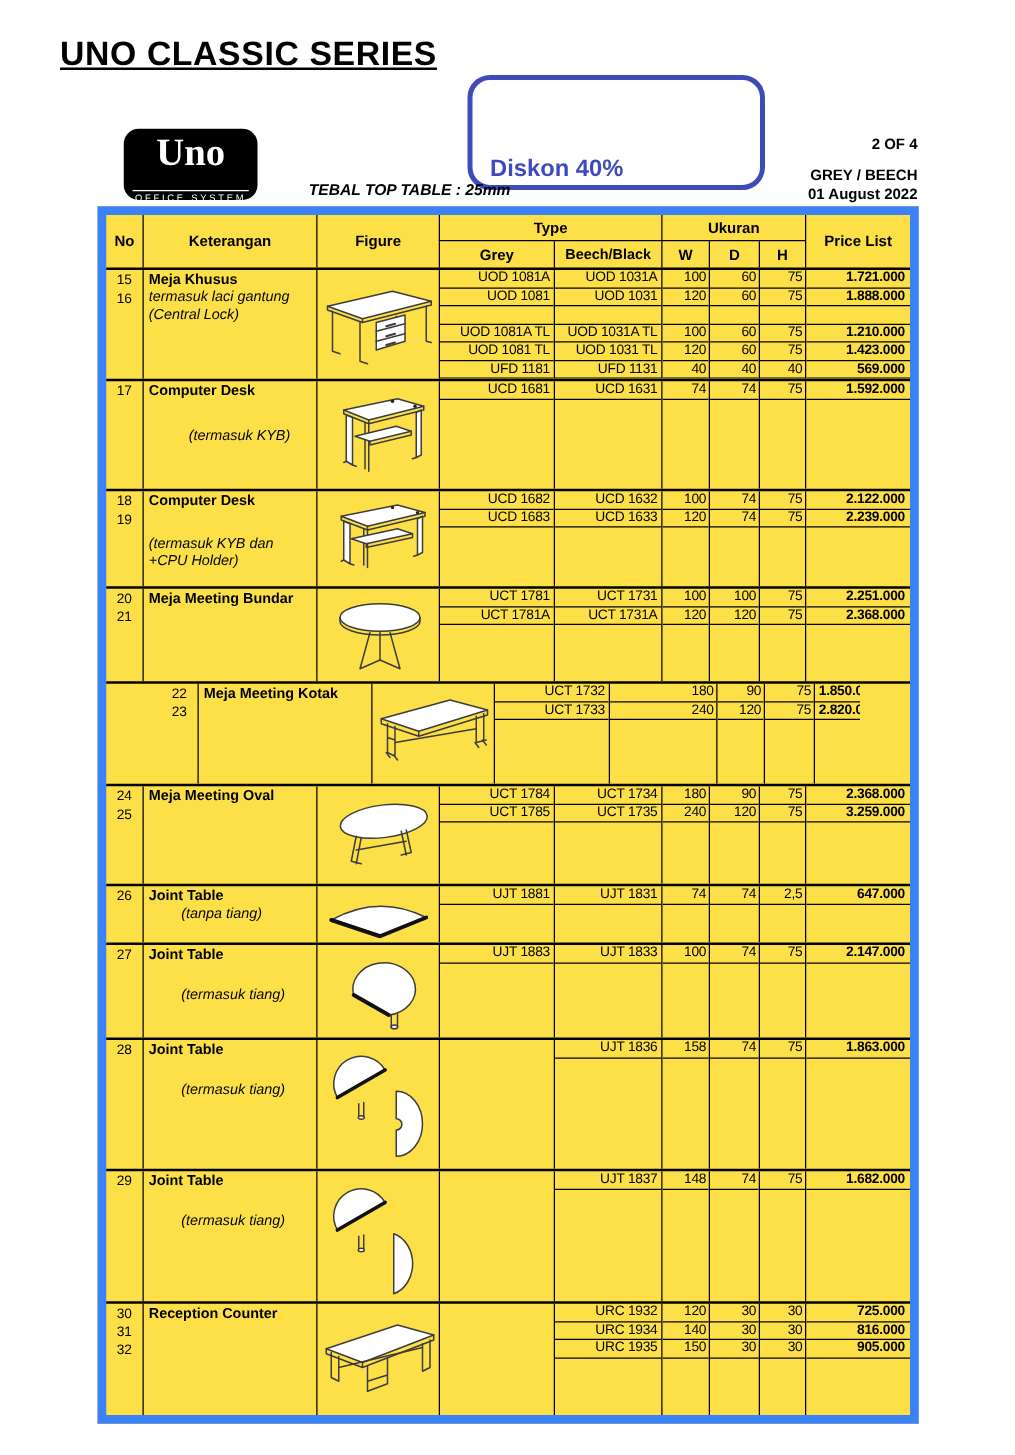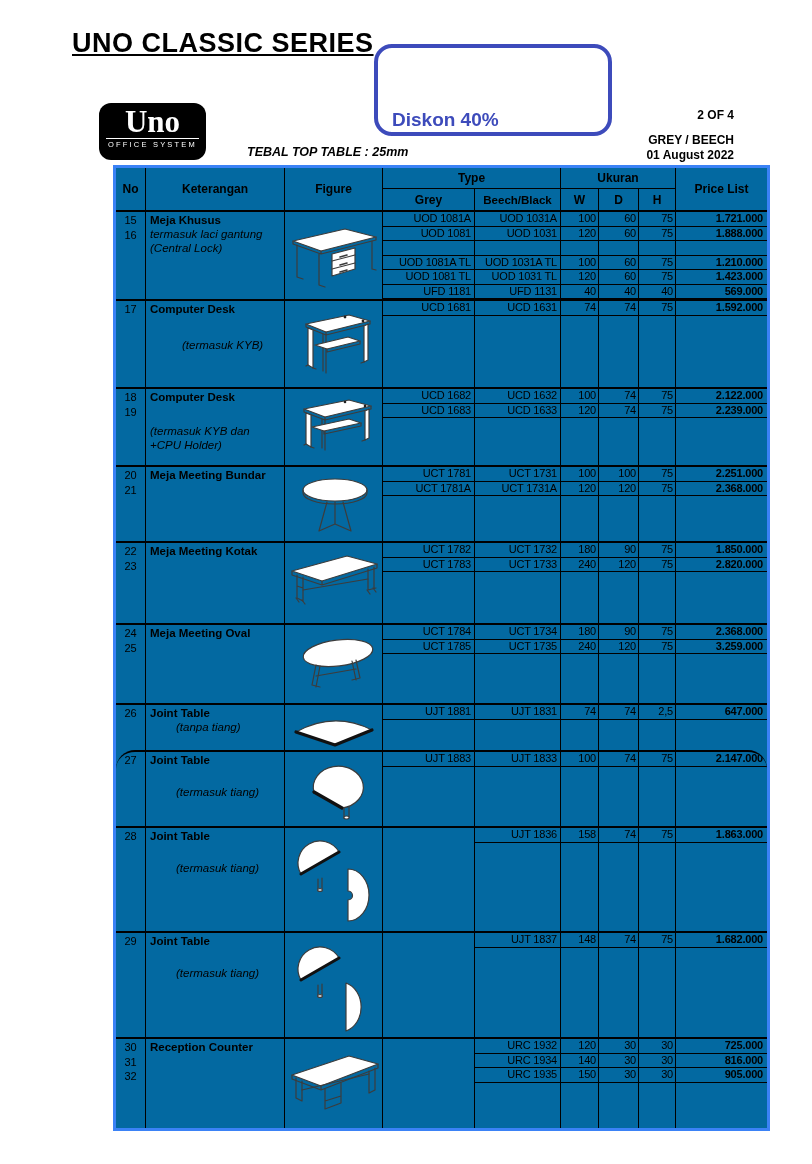--- a/index.html
+++ b/index.html
@@ -1,37 +1,37 @@
 <!DOCTYPE html>
 <html><head>
 <meta charset="utf-8">
 <style>
   html,body{margin:0;padding:0;background:#e8e8e8;}
   .page{position:relative;width:812px;height:1164px;background:#ffffff;margin:0 auto;
         font-family:"Liberation Sans",sans-serif;color:#000;overflow:hidden;}
 
   
-  .title{position:absolute;left:72px;top:28px;font-size:27px;font-weight:bold;
+  .title{position:absolute;left:48px;top:28px;font-size:27px;font-weight:bold;
          letter-spacing:.5px;text-decoration:underline;white-space:nowrap;}
-  .stamp{position:absolute;left:374px;top:44px;width:238px;height:92px;box-sizing:border-box;
+  .stamp{position:absolute;left:374px;top:60px;width:238px;height:92px;box-sizing:border-box;
          border:4px solid #3d4bbb;border-radius:18px;padding:7px 10px 0 14px;
          font-size:19px;font-weight:bold;line-height:26px;color:#3d4bbb;white-space:pre;}
   .logo{position:absolute;left:99px;top:103px;width:107px;height:57px;background:#17178c;
         border-radius:12px;text-align:center;color:#fff;box-sizing:border-box;padding-top:2px;}
   .logo .name{font-family:"Liberation Serif",serif;font-size:31px;font-weight:bold;line-height:33px;}
   .logo .sub{font-size:7.5px;letter-spacing:2.2px;line-height:10px;border-top:1px solid #fff;
-             margin:0 7px;padding-top:1px;text-align:center;}
+             margin:14px 7px;padding-top:1px;text-align:center;}
   .pageinfo{position:absolute;right:78px;top:108px;width:200px;text-align:right;
             font-size:12px;font-weight:bold;line-height:15px;}
   .pageinfo .pnum{margin-bottom:10px;}
   .note{position:absolute;left:247px;top:145px;font-size:12.5px;font-weight:bold;font-style:italic;}
 
   
   .ptable{position:absolute;left:78px;top:165px;width:657px;box-sizing:border-box;
-          border:3px solid #3b82f6;background:#0369a1;margin-left:35px;}
+          border:7px solid #3b82f6;background:#fde047;}
   .grid9{display:grid;grid-template-columns:29px 139px 98px 92px 86px 38px 40px 37px 1fr;}
   .thead{border-bottom:2.5px solid #000;}
   .thead{display:grid;grid-template-columns:29px 139px 98px 92px 86px 38px 40px 37px 1fr;
          grid-template-rows:21px 21px;}
   .hc{display:flex;align-items:center;justify-content:center;font-weight:bold;font-size:12px;
       border-left:1px solid #000;box-sizing:border-box;}
   .h-no{grid-area:1/1/3/2;border-left:none;}
   .h-ket{grid-area:1/2/3/3;}
   .h-fig{grid-area:1/3/3/4;}
   .h-type{grid-area:1/4/2/6;border-bottom:1px solid #000;}
@@ -291,41 +291,37 @@
           </div>
           <div class="c c-h">
             <div class="cell r bb">75</div>
             <div class="cell r bb">75</div>
           </div>
           <div class="c c-price">
             <div class="cell p bb">2.251.000</div>
             <div class="cell p bb">2.368.000</div>
           </div>
         </div>
-        <div class="block grid9" style="height: 80px;">
+        <div class="block grid9" style="height: 80px; padding-left: 44px;">
           <div class="c c-no">
             <div class="rownum">22</div>
             <div class="rownum">23</div>
           </div>
           <div class="c c-ket">
             <div class="kline bold">Meja Meeting Kotak</div>
           </div>
           <div class="c c-fig">
             <svg width="92" height="70" viewBox="0 0 92 70" fill="none" stroke="#3c3c3c" stroke-width="1.2" stroke-linejoin="round" stroke-linecap="round">
       <path d="M4 23 L59 8 L89 16 L34 33 Z" fill="#fff"></path>
       <path d="M4 23 L4 27 L34 37 L34 33 M89 16 L89 20 L34 37"></path>
       <path d="M9 27 L9 50 M15 29 L15 52 M9 50 l6 3 M9 38 l6 2 M80 21 L80 42 M86 19 L86 40 M80 42 l8 -2"></path>
       <path d="M15 42 L80 31"></path>
       <path d="M8 50 l3 4 M14 52 l3 4 M79 42 l3 4 M85 40 l3 4"></path>
     </svg>
           </div>
-          <div class="c c-grey">
-            <div class="cell l bb">UCT 1782</div>
-            <div class="cell l bb">UCT 1783</div>
-          </div>
           <div class="c c-beech">
             <div class="cell l bb">UCT 1732</div>
             <div class="cell l bb">UCT 1733</div>
           </div>
           <div class="c c-w">
             <div class="cell r bb">180</div>
             <div class="cell r bb">240</div>
           </div>
           <div class="c c-d">
             <div class="cell r bb">90</div>
@@ -406,21 +402,21 @@
           <div class="c c-d">
             <div class="cell r bb">74</div>
           </div>
           <div class="c c-h">
             <div class="cell r bb">2,5</div>
           </div>
           <div class="c c-price">
             <div class="cell p bb">647.000</div>
           </div>
         </div>
-        <div class="block grid9" style="height: 74px; border-radius: 19px;">
+        <div class="block grid9" style="height: 74px;">
           <div class="c c-no">
             <div class="rownum">27</div>
           </div>
           <div class="c c-ket">
             <div class="kline bold">Joint Table</div>
             <div class="kline italic" style="margin-top: 18px; margin-left: 26px;">(termasuk tiang)</div>
           </div>
           <div class="c c-fig">
             <svg width="80" height="64" viewBox="0 0 80 64" fill="none" stroke="#3c3c3c" stroke-width="1.2" stroke-linejoin="round" stroke-linecap="round">
       <path d="M20 35 A25 21 0 1 1 48 51 Z" fill="#fff"></path>

